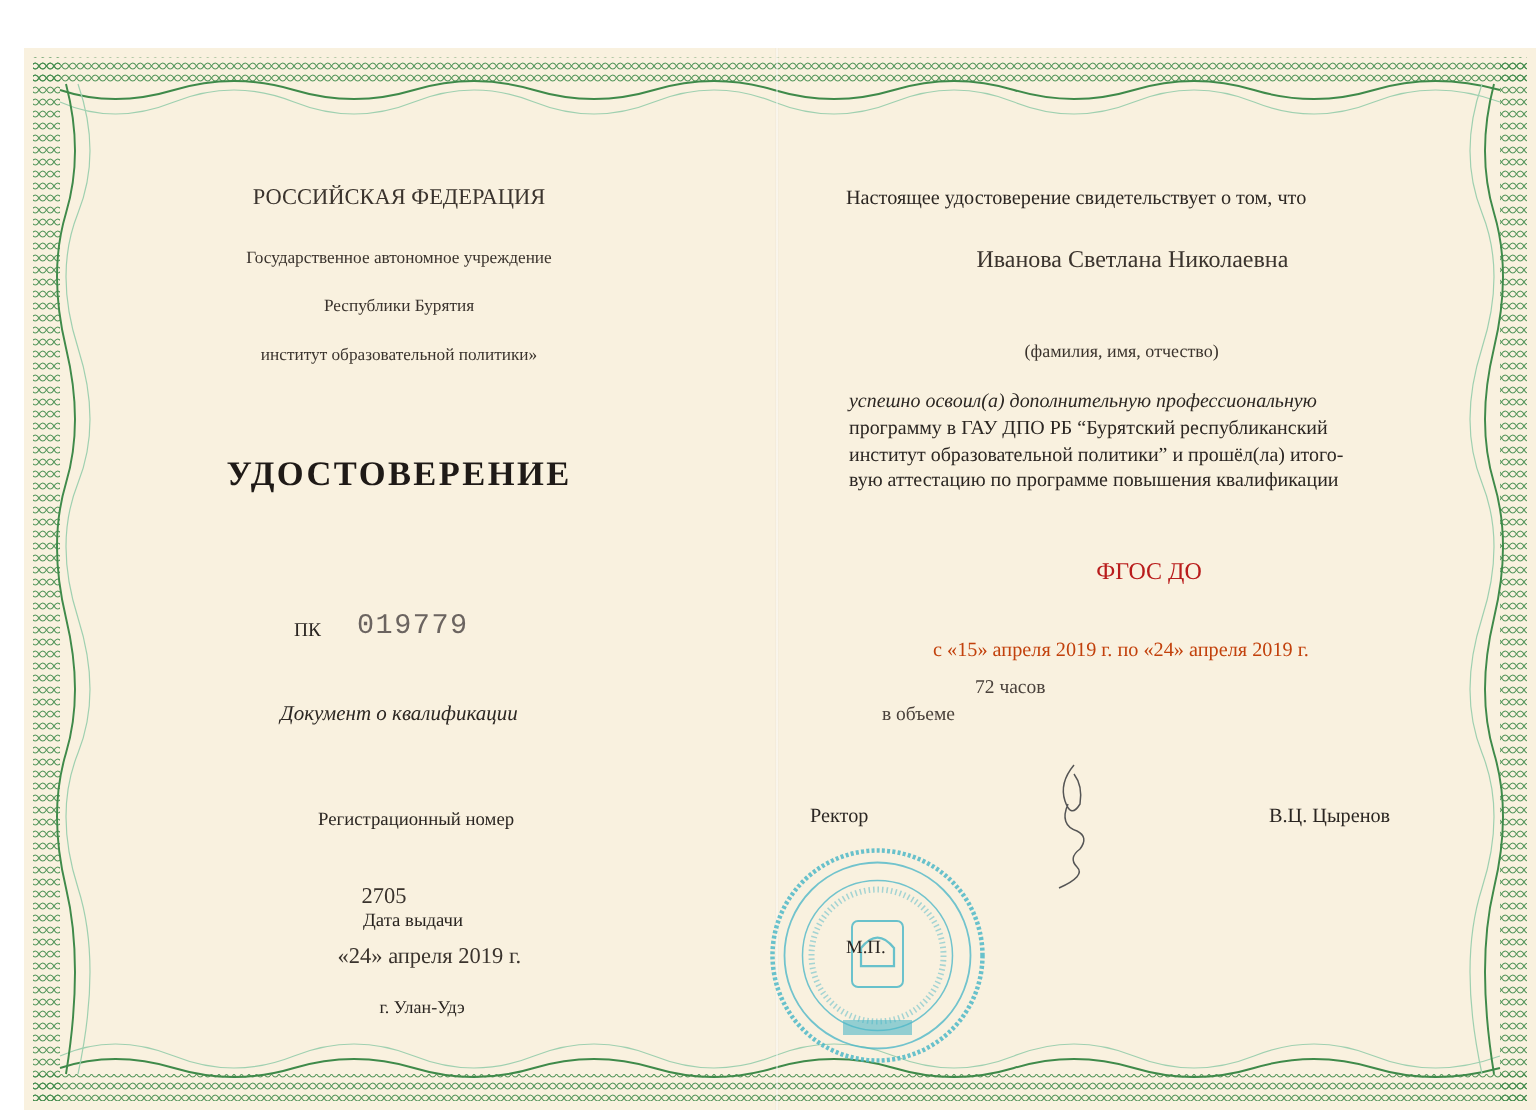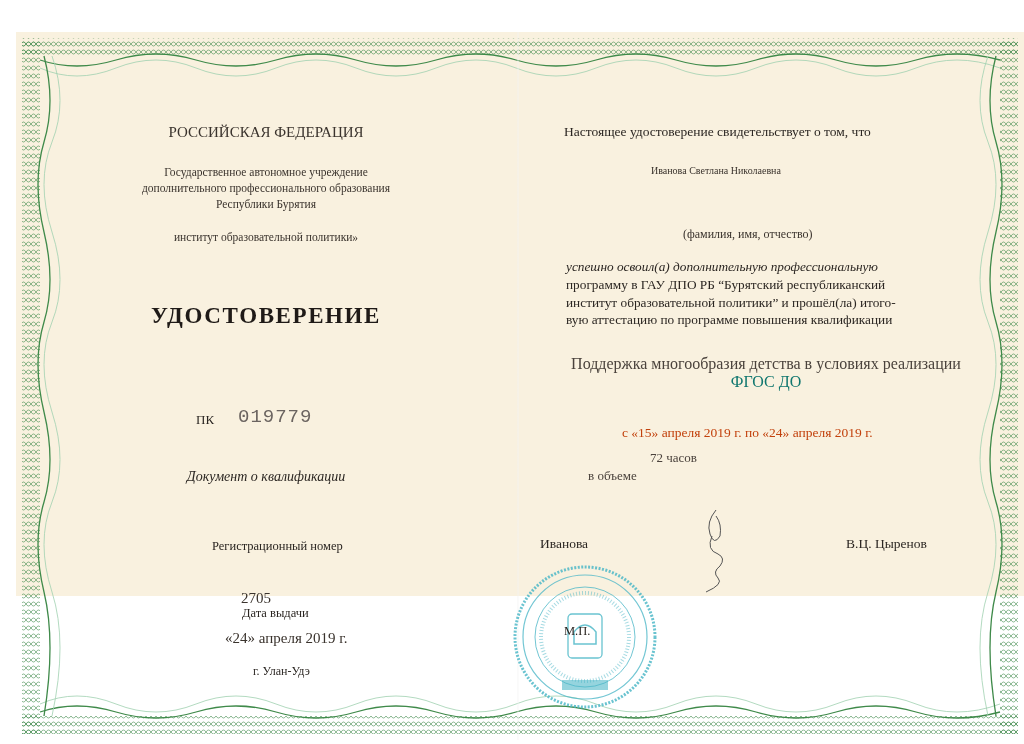--- a/index.html
+++ b/index.html
@@ -1,21 +1,21 @@
 <!DOCTYPE html>
 <html><head>
 <meta charset="utf-8">
 <style>
   html, body { margin:0; padding:0; }
   body {
     width:1024px; height:744px; background:#ffffff; position:relative; overflow:hidden;
     font-family: "Liberation Serif", "DejaVu Serif", serif; color:#2b2622;
   }
   .paper {
-    position:absolute; left:16px; top:32px; width:1008px; height:564px;
+    position:absolute; left:16px; top:32px; width:1008px; height:708px;
     background:#f9f1df;
   }
   .fold {
     position:absolute; left:501px; top:0; width:2px; height:708px;
     background:linear-gradient(90deg, rgba(0,0,0,0.04), rgba(255,255,255,0.7), rgba(0,0,0,0.03));
   }
   svg.border { position:absolute; left:0; top:0; }
   .txt { position:absolute; white-space:nowrap; }
   .c { text-align:center; }
   .sm { font-size:11.5px; line-height:16px; color:#3a332d; }
@@ -54,54 +54,52 @@
     <path d="M36 24 Q52 70 36 110 T36 200 T36 290 T36 380 T36 470 T36 560 T36 684" fill="none" stroke="#9fd0b0" stroke-width="0.8"></path>
     <path d="M980 24 Q968 70 980 110 T980 200 T980 290 T980 380 T980 470 T980 560 T980 684" fill="none" stroke="#3f8a4a" stroke-width="1.3"></path>
     <path d="M972 24 Q956 70 972 110 T972 200 T972 290 T972 380 T972 470 T972 560 T972 684" fill="none" stroke="#9fd0b0" stroke-width="0.8"></path>
   </svg>
 
   <div class="fold"></div>
 
   <div class="txt c lg" style="left:130px; top:92px; width:240px; font-size:15px;">РОССИЙСКАЯ ФЕДЕРАЦИЯ</div>
 
   <div class="txt c sm" style="left:110px; top:132px; width:280px;">Государственное автономное учреждение</div>
-  <div class="txt c sm" style="left:110px; top:148px; width:280px;">дополнительного профессионального образования</div>
   <div class="txt c sm" style="left:110px; top:164px; width:280px;">Республики Бурятия</div>
   <div class="txt c sm" style="left:110px; top:197px; width:280px;">институт образовательной политики»</div>
 
   <div class="txt c title" style="left:100px; top:271px; width:300px;">УДОСТОВЕРЕНИЕ</div>
 
   <div class="txt md" style="left:180px; top:380px;">ПК</div>
   <div class="txt serial" style="left:222px; top:374px;">019779</div>
 
   <div class="txt c ital" style="left:110px; top:437px; width:280px;">Документ о квалификации</div>
 
   <div class="txt md" style="left:196px; top:507px; font-size:12.5px;">Регистрационный номер</div>
   <div class="txt c lg" style="left:210px; top:558px; width:60px;">2705</div>
   <div class="txt md" style="left:226px; top:574px; font-size:12.5px;">Дата выдачи</div>
   <div class="txt lg" style="left:209px; top:598px; font-size:15px;">«24» апреля 2019 г.</div>
   <div class="txt md" style="left:237px; top:632px; font-size:12px;">г. Улан-Удэ</div>
 
   <div class="txt md" style="left:548px; top:92px; font-size:13.5px;">Настоящее удостоверение свидетельствует о том, что</div>
-  <div class="txt lg" style="left:635px; top:133px; font-size:10px;">Иванова Светлана Николаевна</div>
+  <div class="txt lg" style="left:635px; top:133px; font-size:16px;">Иванова Светлана Николаевна</div>
   <div class="txt sm" style="left:667px; top:194px; font-size:12px;">(фамилия, имя, отчество)</div>
 
   <div class="txt just" style="left:550px; top:226px; width:370px;font-style:italic;">успешно освоил(а) дополнительную профессиональную</div>
   <div class="txt just" style="left:550px; top:244px; width:370px;">программу в ГАУ ДПО РБ “Бурятский республиканский</div>
   <div class="txt just" style="left:550px; top:262px; width:370px;">институт образовательной политики” и прошёл(ла) итого-</div>
   <div class="txt" style="left:550px; top:280px; font-size:13.3px;">вую аттестацию по программе повышения квалификации</div>
 
-  <div class="txt c" style="left:535px; top:323px; width:430px; font-size:16px; color:#4a423c;">Поддержка многообразия детства в условиях реализации</div>
-  <div class="txt c" style="left:535px; top:341px; width:430px; font-size:16px; color:#0f766e;">ФГОС ДО</div>
+  <div class="txt c" style="left:535px; top:341px; width:430px; font-size:16px; color:#b91c1c;">ФГОС ДО</div>
 
   <div class="txt" style="left:606px; top:393px; font-size:13.5px; color:#c2410c;">с «15» апреля 2019 г. по «24» апреля 2019 г.</div>
   <div class="txt" style="left:572px; top:418px; font-size:13px; color:#4a423c;margin-top:18px;">в объеме</div>
   <div class="txt" style="left:634px; top:418px; font-size:13px; color:#4a423c;">72 часов</div>
 
-  <div class="txt md" style="left:524px; top:504px; font-size:13.5px;">Иванова</div>
+  <div class="txt md" style="left:524px; top:504px; font-size:13.5px;">Ректор</div>
   <div class="txt md" style="left:830px; top:504px; font-size:13.5px;">В.Ц. Цыренов</div>
 
   <svg class="stamp" style="left:680px; top:474px;" width="40" height="90" viewBox="0 0 40 90">
     <path d="M20 4 Q10 16 14 28 Q18 40 24 30 Q26 18 20 10 M16 30 Q10 44 22 48 Q30 52 24 60 Q16 66 22 72 Q28 78 10 86" fill="none" stroke="#555" stroke-width="1"></path>
   </svg>
 
   <svg class="stamp" style="left:494px; top:530px;" width="150" height="150" viewBox="0 0 150 150">
     <circle cx="75" cy="75" r="70" fill="none" stroke="#4fb8c8" stroke-width="3" stroke-dasharray="2 1.5" opacity="0.85"></circle>
     <circle cx="75" cy="75" r="62" fill="none" stroke="#4fb8c8" stroke-width="1.2" opacity="0.8"></circle>
     <circle cx="75" cy="75" r="50" fill="none" stroke="#4fb8c8" stroke-width="1" opacity="0.8"></circle>

